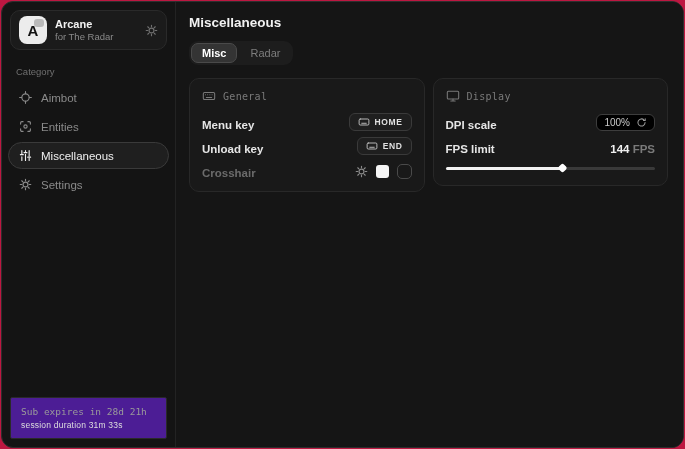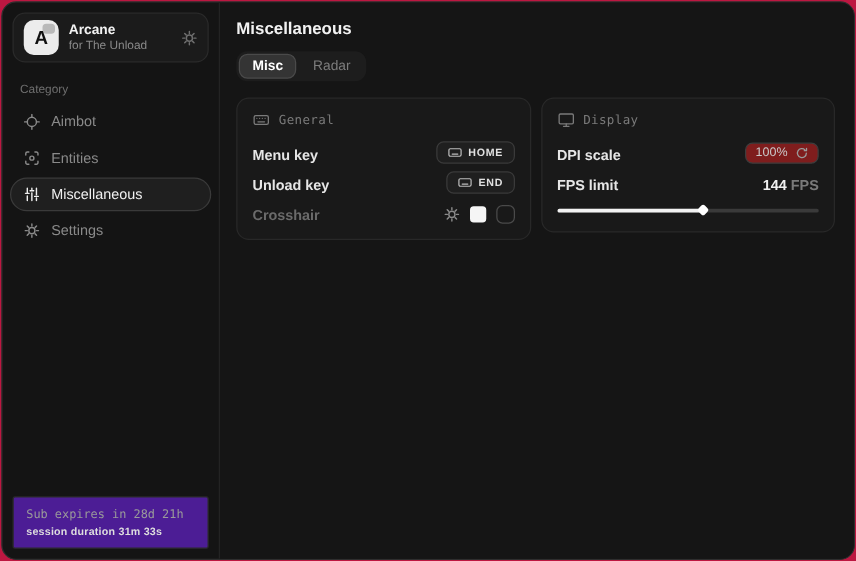--- a/index.html
+++ b/index.html
@@ -36,21 +36,21 @@
     border:1px solid transparent;
   }
   .nav-item.active { color:#f0f0f0; background:#1f1f1f; border-color:#3a3a3a; }
   .nav-item .ico { display:flex; align-items:center; }
   .sidebar .spacer { flex:1; }
   .footer-card {
     margin:8px; padding:7px 10px; background:#4c1d95; border:1px solid #2a2a2a;
     border-radius:2px;
   }
   .footer-line1 { font-family:"DejaVu Sans Mono", monospace; font-size:9.5px; color:#9a9a9a; line-height:14px; white-space:nowrap; }
-  .footer-line2 { font-size:8.5px; font-weight:bold; color:#dedede; line-height:12px; letter-spacing:0.2px; }
+  .footer-line2 { font-size:8.5px; font-weight:normal; color:#dedede; line-height:12px; letter-spacing:0.2px; }
   
   .main { flex:1; padding:13px 15px 13px 13px; background:#151515; }
   .page-title { font-size:13.5px; font-weight:bold; color:#f2f2f2; }
   .tabs { margin-top:11px; display:inline-flex; background:#1d1d1d; border-radius:9px; padding:2px; gap:2px; }
   .tab { font-size:11px; padding:3px 10px; border-radius:7px; color:#7d7d7d; cursor:pointer; border:1px solid transparent; }
   .tab.active { background:#343434; border-color:#4a4a4a; color:#ffffff; font-weight:bold; }
   .cards { margin-top:13px; display:grid; grid-template-columns:1fr 1fr; gap:8px; align-items:start; }
   .card { background:#191919; border:1px solid #282828; border-radius:10px; padding:10px 12px 12px; }
   .card-head { display:flex; align-items:center; gap:7px; color:#7a7a7a; font-family:"DejaVu Sans Mono", monospace; font-size:10px; letter-spacing:0.3px; margin-bottom:4px; }
   .row { display:flex; align-items:flex-end; justify-content:space-between; height:24px; }
@@ -60,21 +60,21 @@
     display:inline-flex; align-items:center; gap:5px; background:#1f1f1f; border:1px solid #3a3a3a;
     border-radius:6px; padding:2px 8px; color:#e0e0e0; font-size:8.5px; font-weight:bold;
     letter-spacing:0.6px; cursor:pointer;
   }
   .keybind .ico { color:#bdbdbd; display:flex; }
   .cross-controls { display:flex; align-items:center; gap:8px; }
   .mini-gear { color:#8a8a8a; display:flex; cursor:pointer; }
   .swatch { width:13px; height:13px; border-radius:3px; background:#f5f5f5; cursor:pointer; }
   .checkbox { width:15px; height:15px; border-radius:5px; border:1.5px solid #4a4a4a; background:transparent; cursor:pointer; }
   .stepper {
-    display:inline-flex; align-items:center; gap:6px; background:#7f1d1d; border:1px solid #3d3d3d;
+    display:inline-flex; align-items:center; gap:6px; background:#000000; border:1px solid #3d3d3d;
     border-radius:6px; padding:2px 7px; color:#c9c9c9; font-size:10px; cursor:pointer;
   }
   .stepper .ico { color:#9a9a9a; display:flex; }
   .fps-value { font-size:11.5px; }
   .fps-num { color:#f0f0f0; font-weight:bold; }
   .fps-unit { color:#7a7a7a; font-weight:bold; }
   .slider { margin-top:8px; height:10px; display:flex; align-items:center; cursor:pointer; }
   .slider-track { position:relative; width:100%; height:3px; background:#3a3a3a; border-radius:2px; }
   .slider-fill { position:absolute; left:0; top:0; height:3px; background:#f2f2f2; border-radius:2px; }
   .slider-thumb {
@@ -89,21 +89,21 @@
 <div class="desktop">
   <div class="window">
 
     <aside class="sidebar">
       <div class="brand-card">
         <div class="logo">
             <span>A</span>
           </div>
         <div class="brand-text">
           <div class="brand-title">Arcane</div>
-          <div class="brand-sub">for The Unload</div>
+          <div class="brand-sub">for The Radar</div>
         </div>
         <div class="brand-action">
           <svg width="13" height="13" viewBox="0 0 16 16" fill="none" stroke="currentColor" stroke-width="1.4" stroke-linecap="round">
             <circle cx="8" cy="8" r="3"></circle>
             <path d="M8 1.5v2M8 12.5v2M1.5 8h2M12.5 8h2M3.4 3.4l1.4 1.4M11.2 11.2l1.4 1.4M12.6 3.4l-1.4 1.4M4.8 11.2l-1.4 1.4"></path>
           </svg>
         </div>
       </div>
 
       <div class="category">Category</div>

